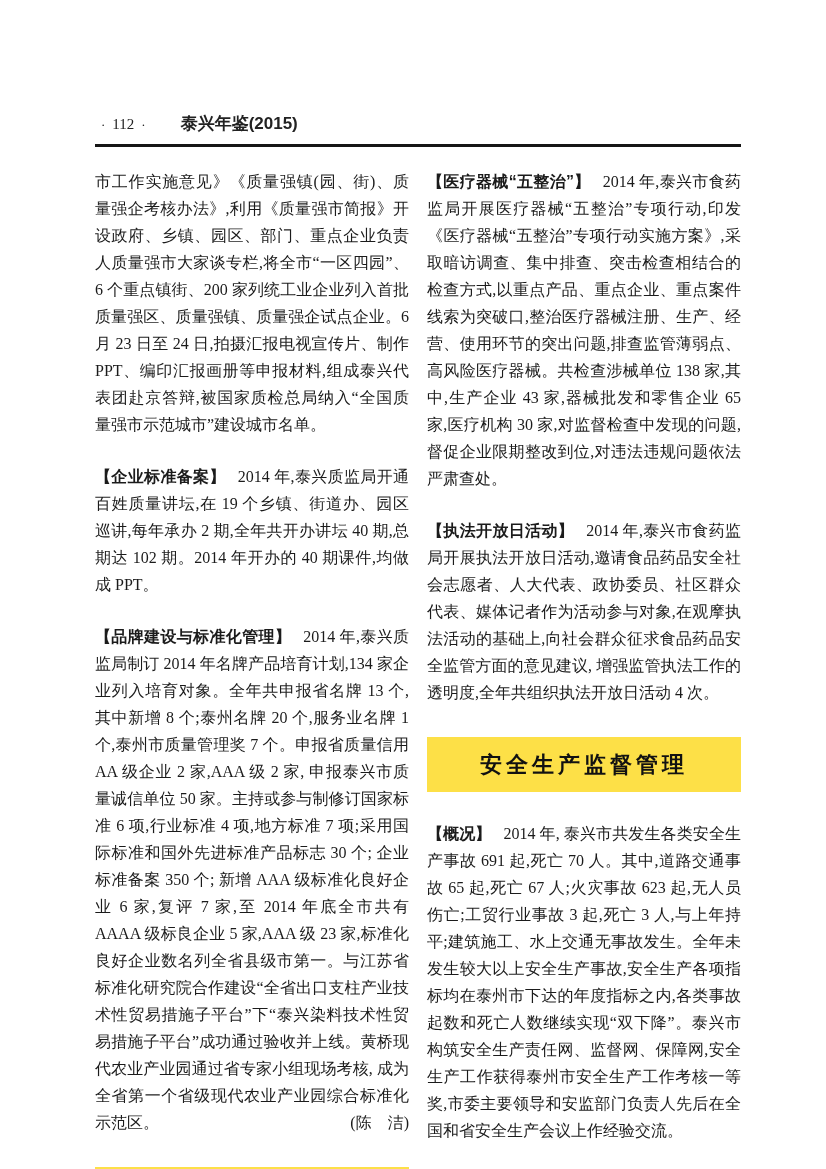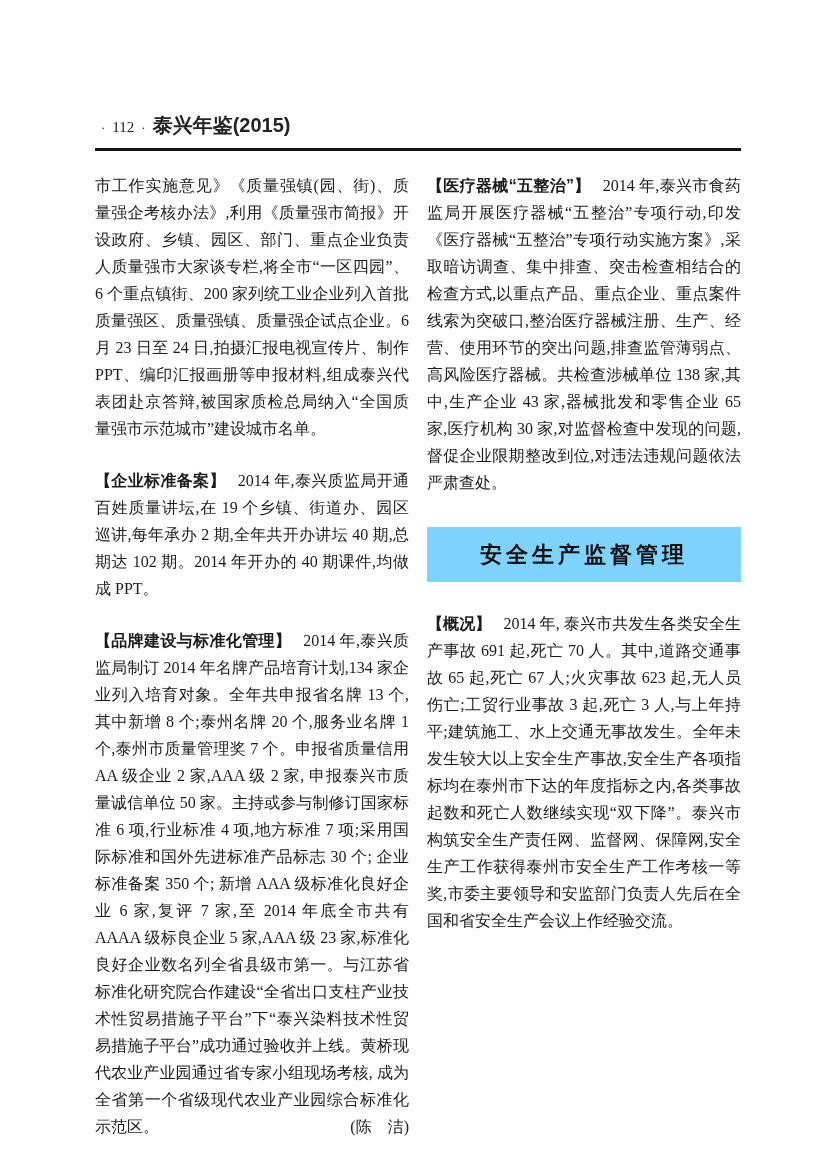--- a/index.html
+++ b/index.html
@@ -11,39 +11,39 @@
     color:#1b1b1b;
     overflow:hidden;
   }
   .content{position:absolute;left:95px;top:112px;width:646px;}
   .page-header{
     display:flex;align-items:baseline;gap:7px;
     font-size:15px;color:#222;
     padding-left:6px;
   }
   .page-header .dot{font-size:13px;}
-  .page-header .pub{font-weight:700;font-family:"Liberation Sans","DejaVu Sans",sans-serif;font-size:20px;}
+  .page-header .pub{font-weight:700;font-family:"Liberation Sans","DejaVu Sans",sans-serif;font-size:17px;margin-left:28px;}
   .rule{border:none;border-top:3px solid #151515;margin:9px 0 0 0;}
   .cols{display:flex;gap:18px;margin-top:13px;}
   .col{width:314px;}
   p.para{
     margin:8px 0 25px 0;
     font-size:16px;line-height:27px;
     text-align:justify;
     overflow:hidden;
   }
   p.para:last-child{margin-bottom:0;}
   .entry-label{
     font-weight:700;
     font-family:"Liberation Sans","DejaVu Sans",sans-serif;
     margin-right:0.75em;
   }
   .author{float:right;white-space:pre;}
   .section-box{
-    background:#7dd3fc;
+    background:#fde047;
     height:55px;
     margin:31px 0 28px 0;
     display:flex;align-items:center;justify-content:center;
     font-family:"Liberation Sans","DejaVu Sans",sans-serif;
     font-weight:700;font-size:22px;letter-spacing:4px;
     color:#111;
   }
 </style>
 </head>
 <body>
@@ -82,20 +82,23 @@
 
       </div>
 
       <div class="col">
 
 
         <p class="para">
           <span class="entry-label">【医疗器械“五整治”】</span><span>2014 年,泰兴市食药监局开展医疗器械“五整治”专项行动,印发《医疗器械“五整治”专项行动实施方案》,采取暗访调查、集中排查、突击检查相结合的检查方式,以重点产品、重点企业、重点案件线索为突破口,整治医疗器械注册、生产、经营、使用环节的突出问题,排查监管薄弱点、高风险医疗器械。共检查涉械单位 138 家,其中,生产企业 43 家,器械批发和零售企业 65 家,医疗机构 30 家,对监督检查中发现的问题,督促企业限期整改到位,对违法违规问题依法严肃查处。</span>
         </p>
 
+        <p class="para">
+          <span class="entry-label">【执法开放日活动】</span><span>2014 年,泰兴市食药监局开展执法开放日活动,邀请食品药品安全社会志愿者、人大代表、政协委员、社区群众代表、媒体记者作为活动参与对象,在观摩执法活动的基础上,向社会群众征求食品药品安全监管方面的意见建议, 增强监管执法工作的透明度,全年共组织执法开放日活动 4 次。</span>
+        </p>
 
 
         <div class="section-box">
           <span>安全生产监督管理</span>
         </div>
 
         <p class="para">
           <span class="entry-label">【概况】</span><span>2014 年, 泰兴市共发生各类安全生产事故 691 起,死亡 70 人。其中,道路交通事故 65 起,死亡 67 人;火灾事故 623 起,无人员伤亡;工贸行业事故 3 起,死亡 3 人,与上年持平;建筑施工、水上交通无事故发生。全年未发生较大以上安全生产事故,安全生产各项指标均在泰州市下达的年度指标之内,各类事故起数和死亡人数继续实现“双下降”。泰兴市构筑安全生产责任网、监督网、保障网,安全生产工作获得泰州市安全生产工作考核一等奖,市委主要领导和安监部门负责人先后在全国和省安全生产会议上作经验交流。</span>
         </p>
 

